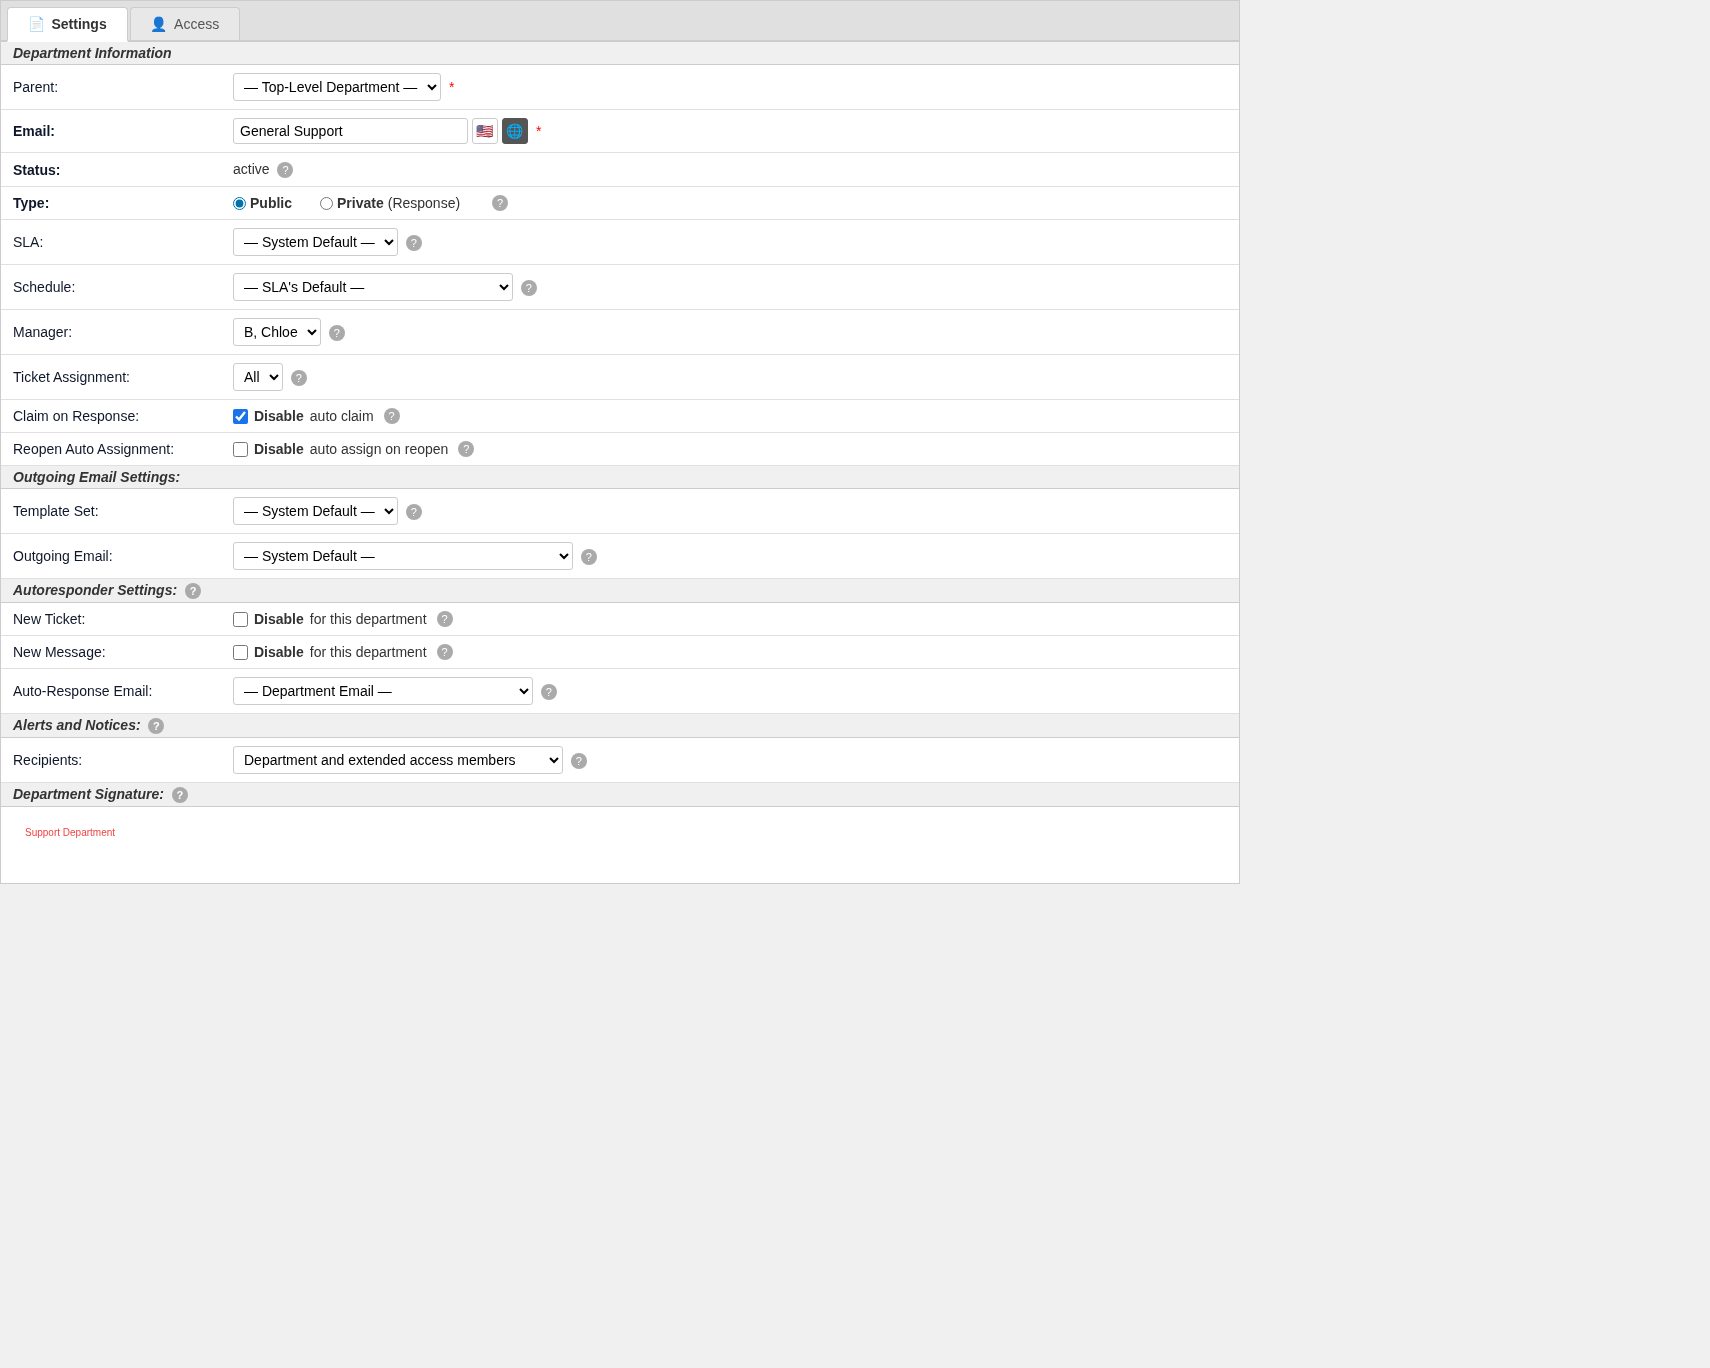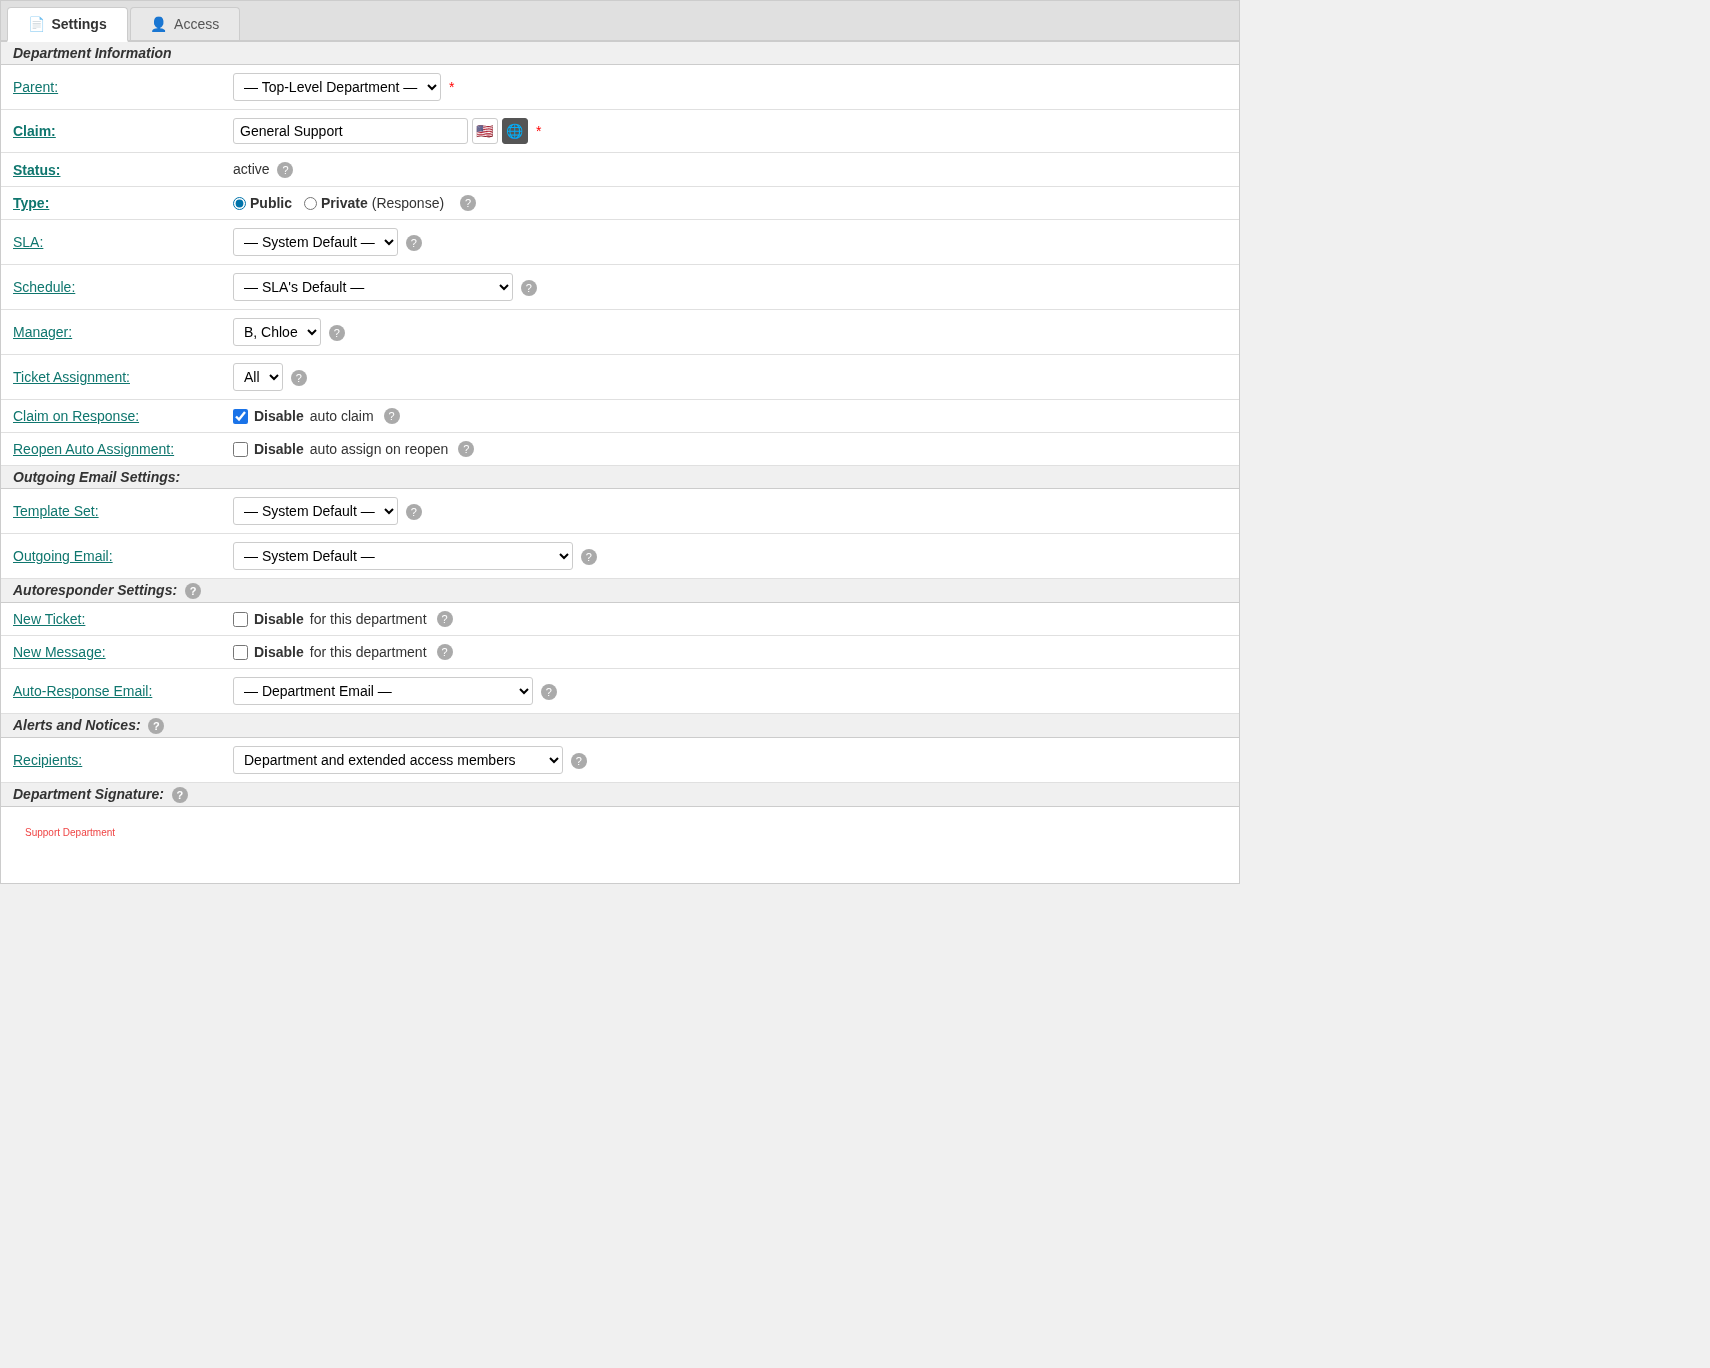--- a/index.html
+++ b/index.html
@@ -59,22 +59,21 @@
       border-bottom: 1px solid #e0e0e0;
       vertical-align: middle;
     }
 
     .form-table tr:last-child td {
       border-bottom: none;
     }
 
     .label-col {
       width: 220px;
-      color: #0f766e;
-      text-decoration: underline;
+      color: #0f172a;
     }
 
     .section-header td {
       background: #f0f0f0;
       font-style: italic;
       font-weight: bold;
       padding: 3px 12px;
       border-bottom: 1px solid #ccc;
       font-size: 14px;
     }
@@ -112,21 +111,21 @@
       color: #fff;
       font-size: 11px;
       cursor: help;
       margin-left: 4px;
       font-style: normal;
     }
 
     .radio-group {
       display: flex;
       align-items: flex-end;
-      gap: 12px;
+      gap: 28px;
     }
 
     .radio-group label {
       display: flex;
       align-items: center;
       gap: 4px;
       cursor: pointer;
     }
 
     .checkbox-row {
@@ -217,21 +216,21 @@
       <td class="label-col">Parent:</td>
       <td>
         <select>
           <option>— Top-Level Department —</option>
         </select>
         <span class="required">*</span>
       </td>
     </tr>
 
     <tr>
-      <td class="label-col bold-label">Claim:</td>
+      <td class="label-col bold-label">Email:</td>
       <td>
         <div class="name-input-group">
           <input type="text" value="General Support" style="">
           <button class="flag-btn">
             <span>🇺🇸</span>
           </button>
           <button class="globe-btn">
             <span>🌐</span>
           </button>
           <span class="required">*</span>

